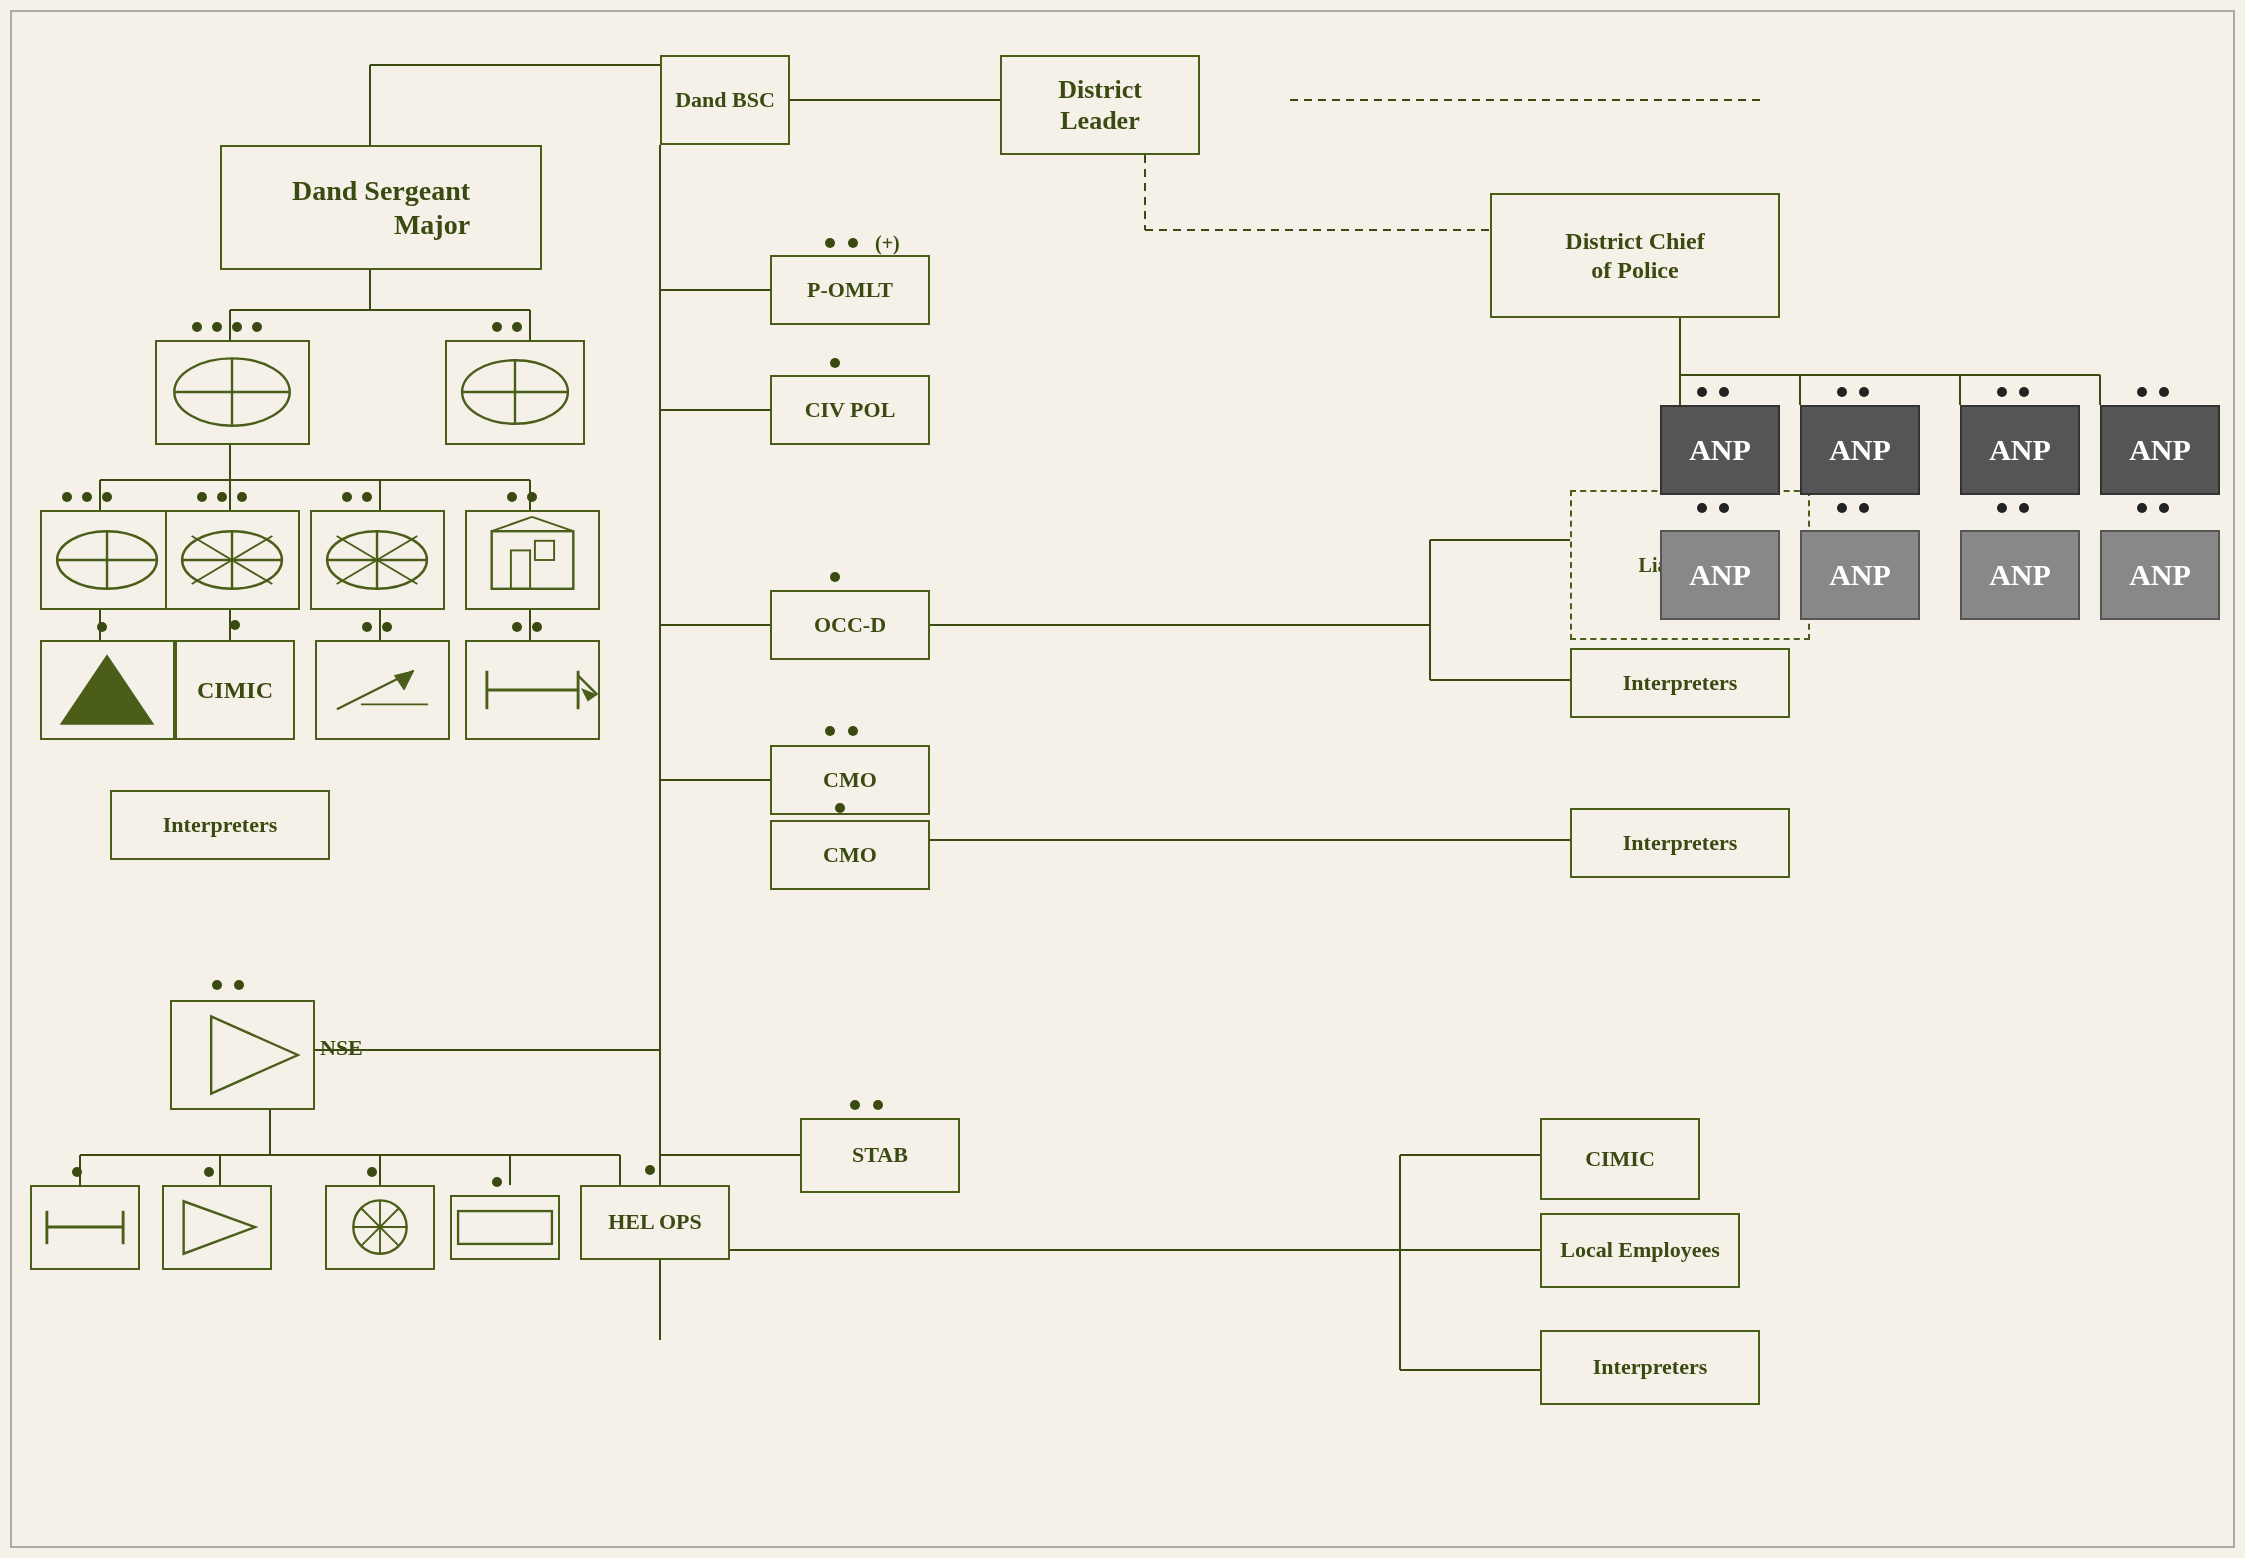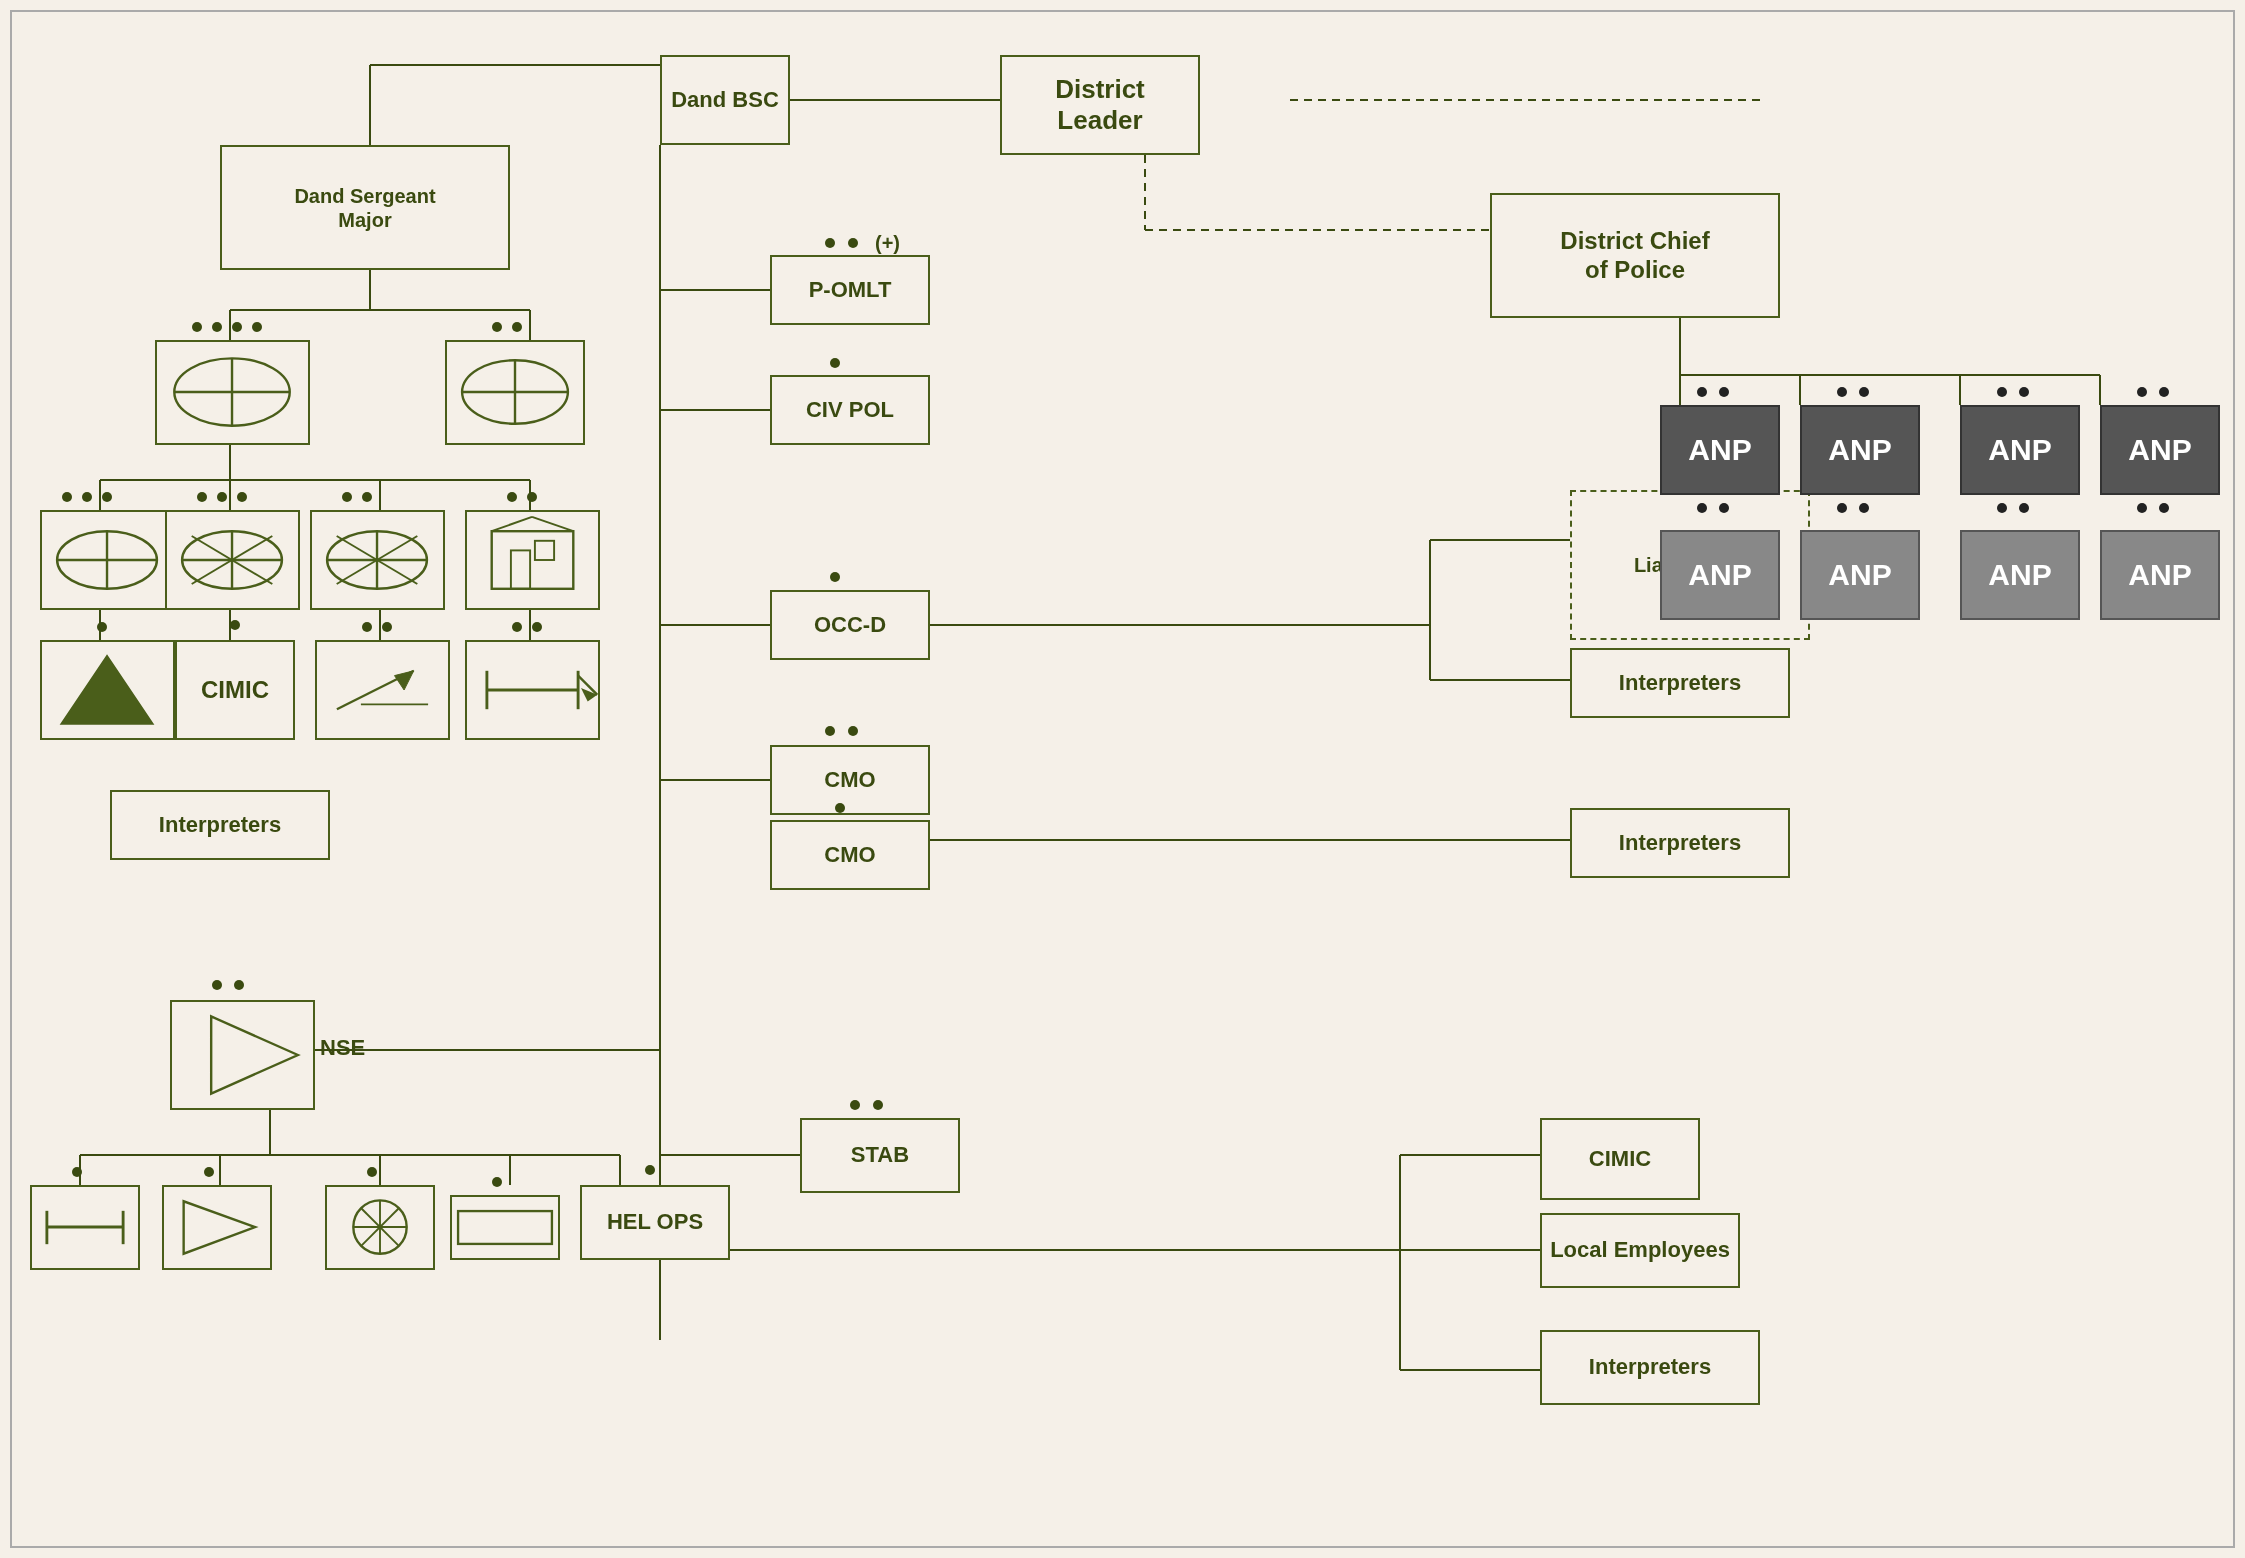--- a/index.html
+++ b/index.html
@@ -9,20 +9,21 @@
       width: 2245px;
       height: 1558px;
       overflow: hidden;
       position: relative;
     }
     .diagram {
       position: absolute;
       top: 0; left: 0;
       width: 2245px;
       height: 1558px;
+      font-family: Liberation Serif, serif;
     }
     .box {
       position: absolute;
       border: 2px solid #4a5e1a;
       background: #f5f0e8;
       display: flex;
       align-items: center;
       justify-content: center;
       text-align: center;
       font-size: 22px;
@@ -170,21 +171,21 @@
     <line x1="1400" y1="1155" x2="1540" y2="1155"></line>
     <line x1="1400" y1="1250" x2="1540" y2="1250"></line>
     <line x1="1400" y1="1370" x2="1540" y2="1370"></line>
   </svg>
 
   <div class="box" style="left:660px; top:55px; width:130px; height:90px; font-size:22px;">Dand BSC</div>
 
   <div class="box" style="left:1000px; top:55px; width:200px; height:100px; font-size:26px; line-height:1.2;">District<br>Leader</div>
 
 
-  <div class="box" style="left:220px; top:145px; width:290px; height:125px; font-size:20px;">Dand Sergeant<br>Major</div>
+  <div class="box" style="left:220px; top:145px; width:322px; height:125px; font-size:28px;text-align:right;">Dand Sergeant<br>Major</div>
 
   <div class="box" style="left:1490px; top:193px; width:290px; height:125px; font-size:24px;">District Chief<br>of Police</div>
 
   <div class="mil-symbol" style="left:155px; top:340px; width:155px; height:105px;">
     <svg viewBox="0 0 155 105" xmlns="http://www.w3.org/2000/svg">
       <rect width="155" height="105" fill="#f5f0e8"></rect>
       <ellipse cx="77" cy="52" rx="60" ry="35" stroke="#4a5e1a" stroke-width="2.5" fill="none"></ellipse>
       <line x1="17" y1="52" x2="137" y2="52" stroke="#4a5e1a" stroke-width="2.5"></line>
       <line x1="77" y1="17" x2="77" y2="87" stroke="#4a5e1a" stroke-width="2.5"></line>
     </svg>

